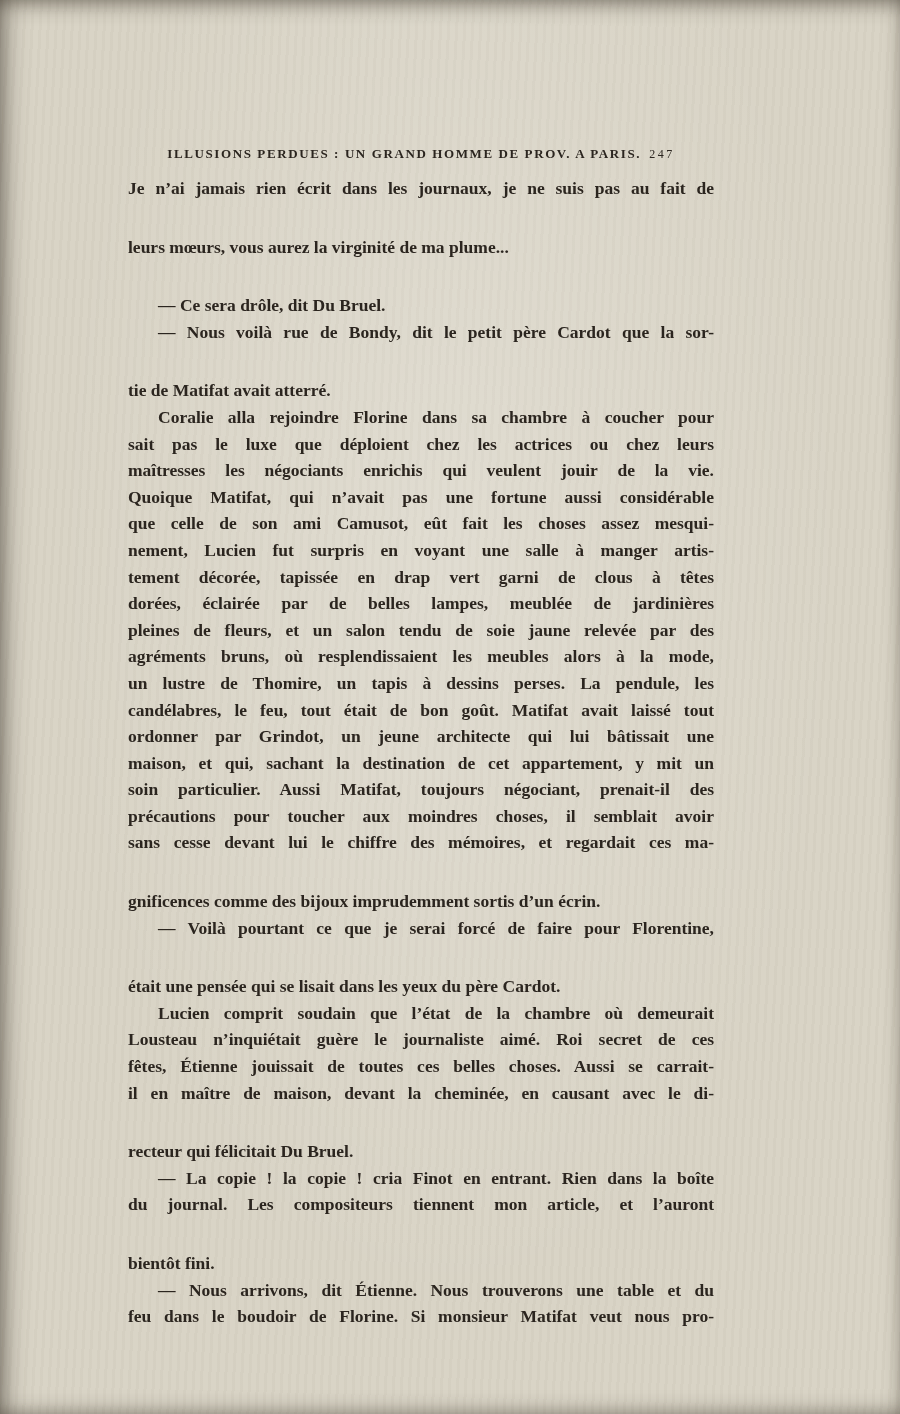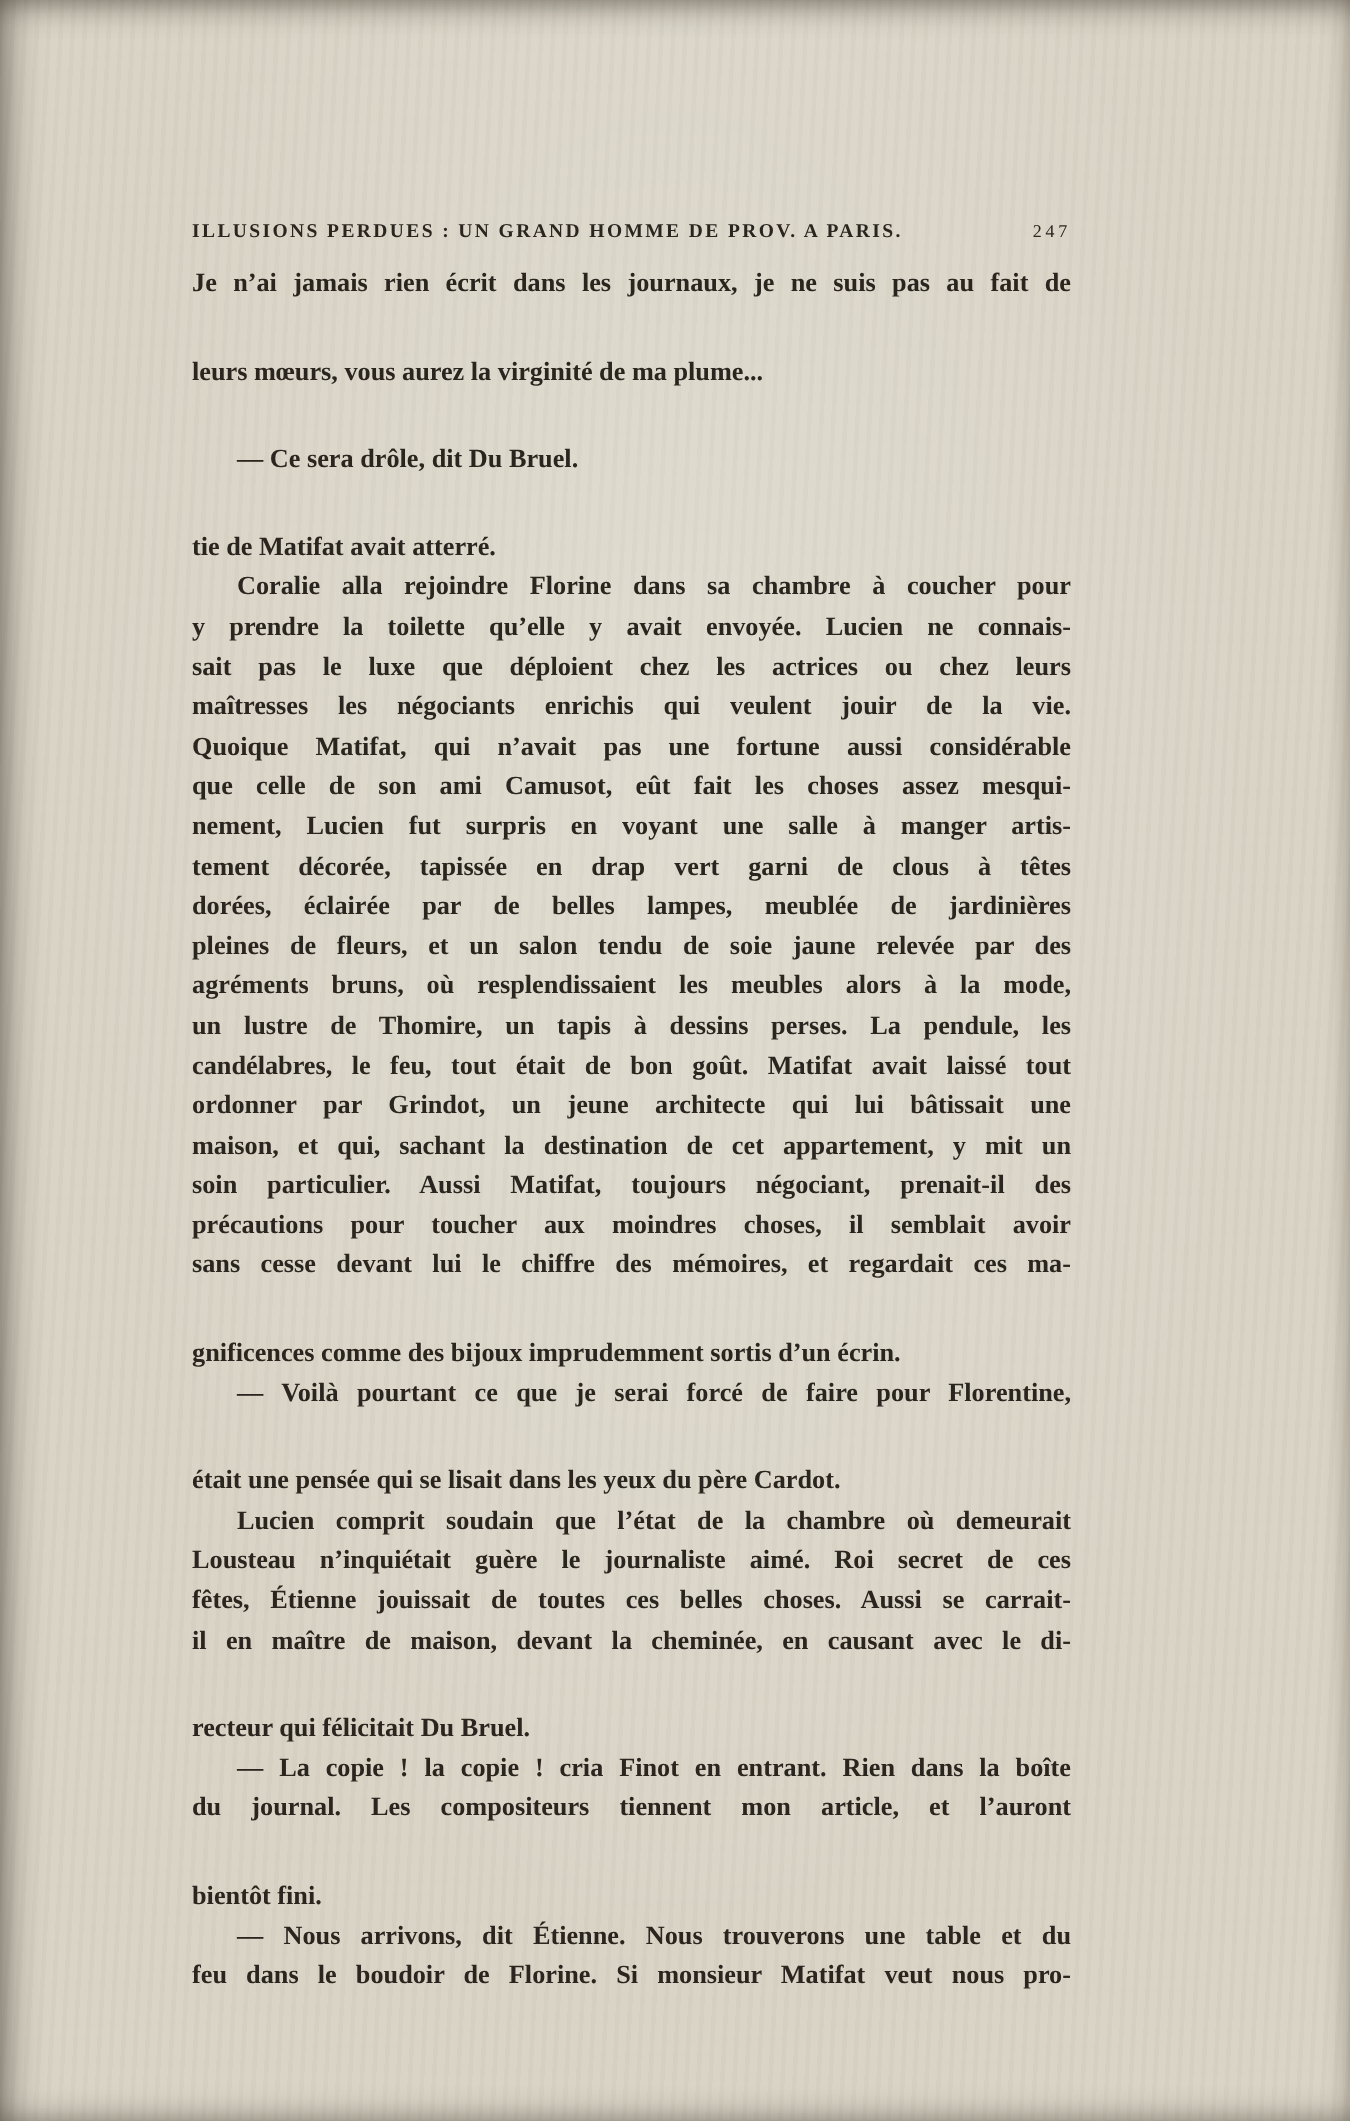--- a/index.html
+++ b/index.html
@@ -25,21 +25,21 @@
     color: var(--ink, #2b251f);
   }
   .content {
     position: absolute;
     left: 128px;
     top: 146px;
     width: 586px;
   }
   .header {
     display: flex;
-    justify-content: space-between;
+    justify-content: center;
     align-items: baseline;
     margin-bottom: 13px;
   }
   .header-title {
     font-size: 13px;
     letter-spacing: 1.6px;
     white-space: nowrap;
     font-weight: bold;
     color: var(--ink, #2b251f);
   }
@@ -72,25 +72,25 @@
     </div>
     <div class="body-text">
         <div class="paragraph">
           <div class="line">Je n’ai jamais rien écrit dans les journaux, je ne suis pas au fait de</div>
           <div class="line last">leurs mœurs, vous aurez la virginité de ma plume...</div>
         </div>
         <div class="paragraph">
           <div class="line indent last">— Ce sera drôle, dit Du Bruel.</div>
         </div>
         <div class="paragraph">
+          <div class="line indent">— Nous voilà rue de Bondy, dit le petit père Cardot que la sor-</div>
           <div class="line last">tie de Matifat avait atterré.</div>
         </div>
         <div class="paragraph">
           <div class="line indent">Coralie alla rejoindre Florine dans sa chambre à coucher pour</div>
-          <div class="line">y prendre la toilette qu’elle y avait envoyée. Lucien ne connais-</div>
           <div class="line">sait pas le luxe que déploient chez les actrices ou chez leurs</div>
           <div class="line">maîtresses les négociants enrichis qui veulent jouir de la vie.</div>
           <div class="line">Quoique Matifat, qui n’avait pas une fortune aussi considérable</div>
           <div class="line">que celle de son ami Camusot, eût fait les choses assez mesqui-</div>
           <div class="line">nement, Lucien fut surpris en voyant une salle à manger artis-</div>
           <div class="line">tement décorée, tapissée en drap vert garni de clous à têtes</div>
           <div class="line">dorées, éclairée par de belles lampes, meublée de jardinières</div>
           <div class="line">pleines de fleurs, et un salon tendu de soie jaune relevée par des</div>
           <div class="line">agréments bruns, où resplendissaient les meubles alors à la mode,</div>
           <div class="line">un lustre de Thomire, un tapis à dessins perses. La pendule, les</div>

